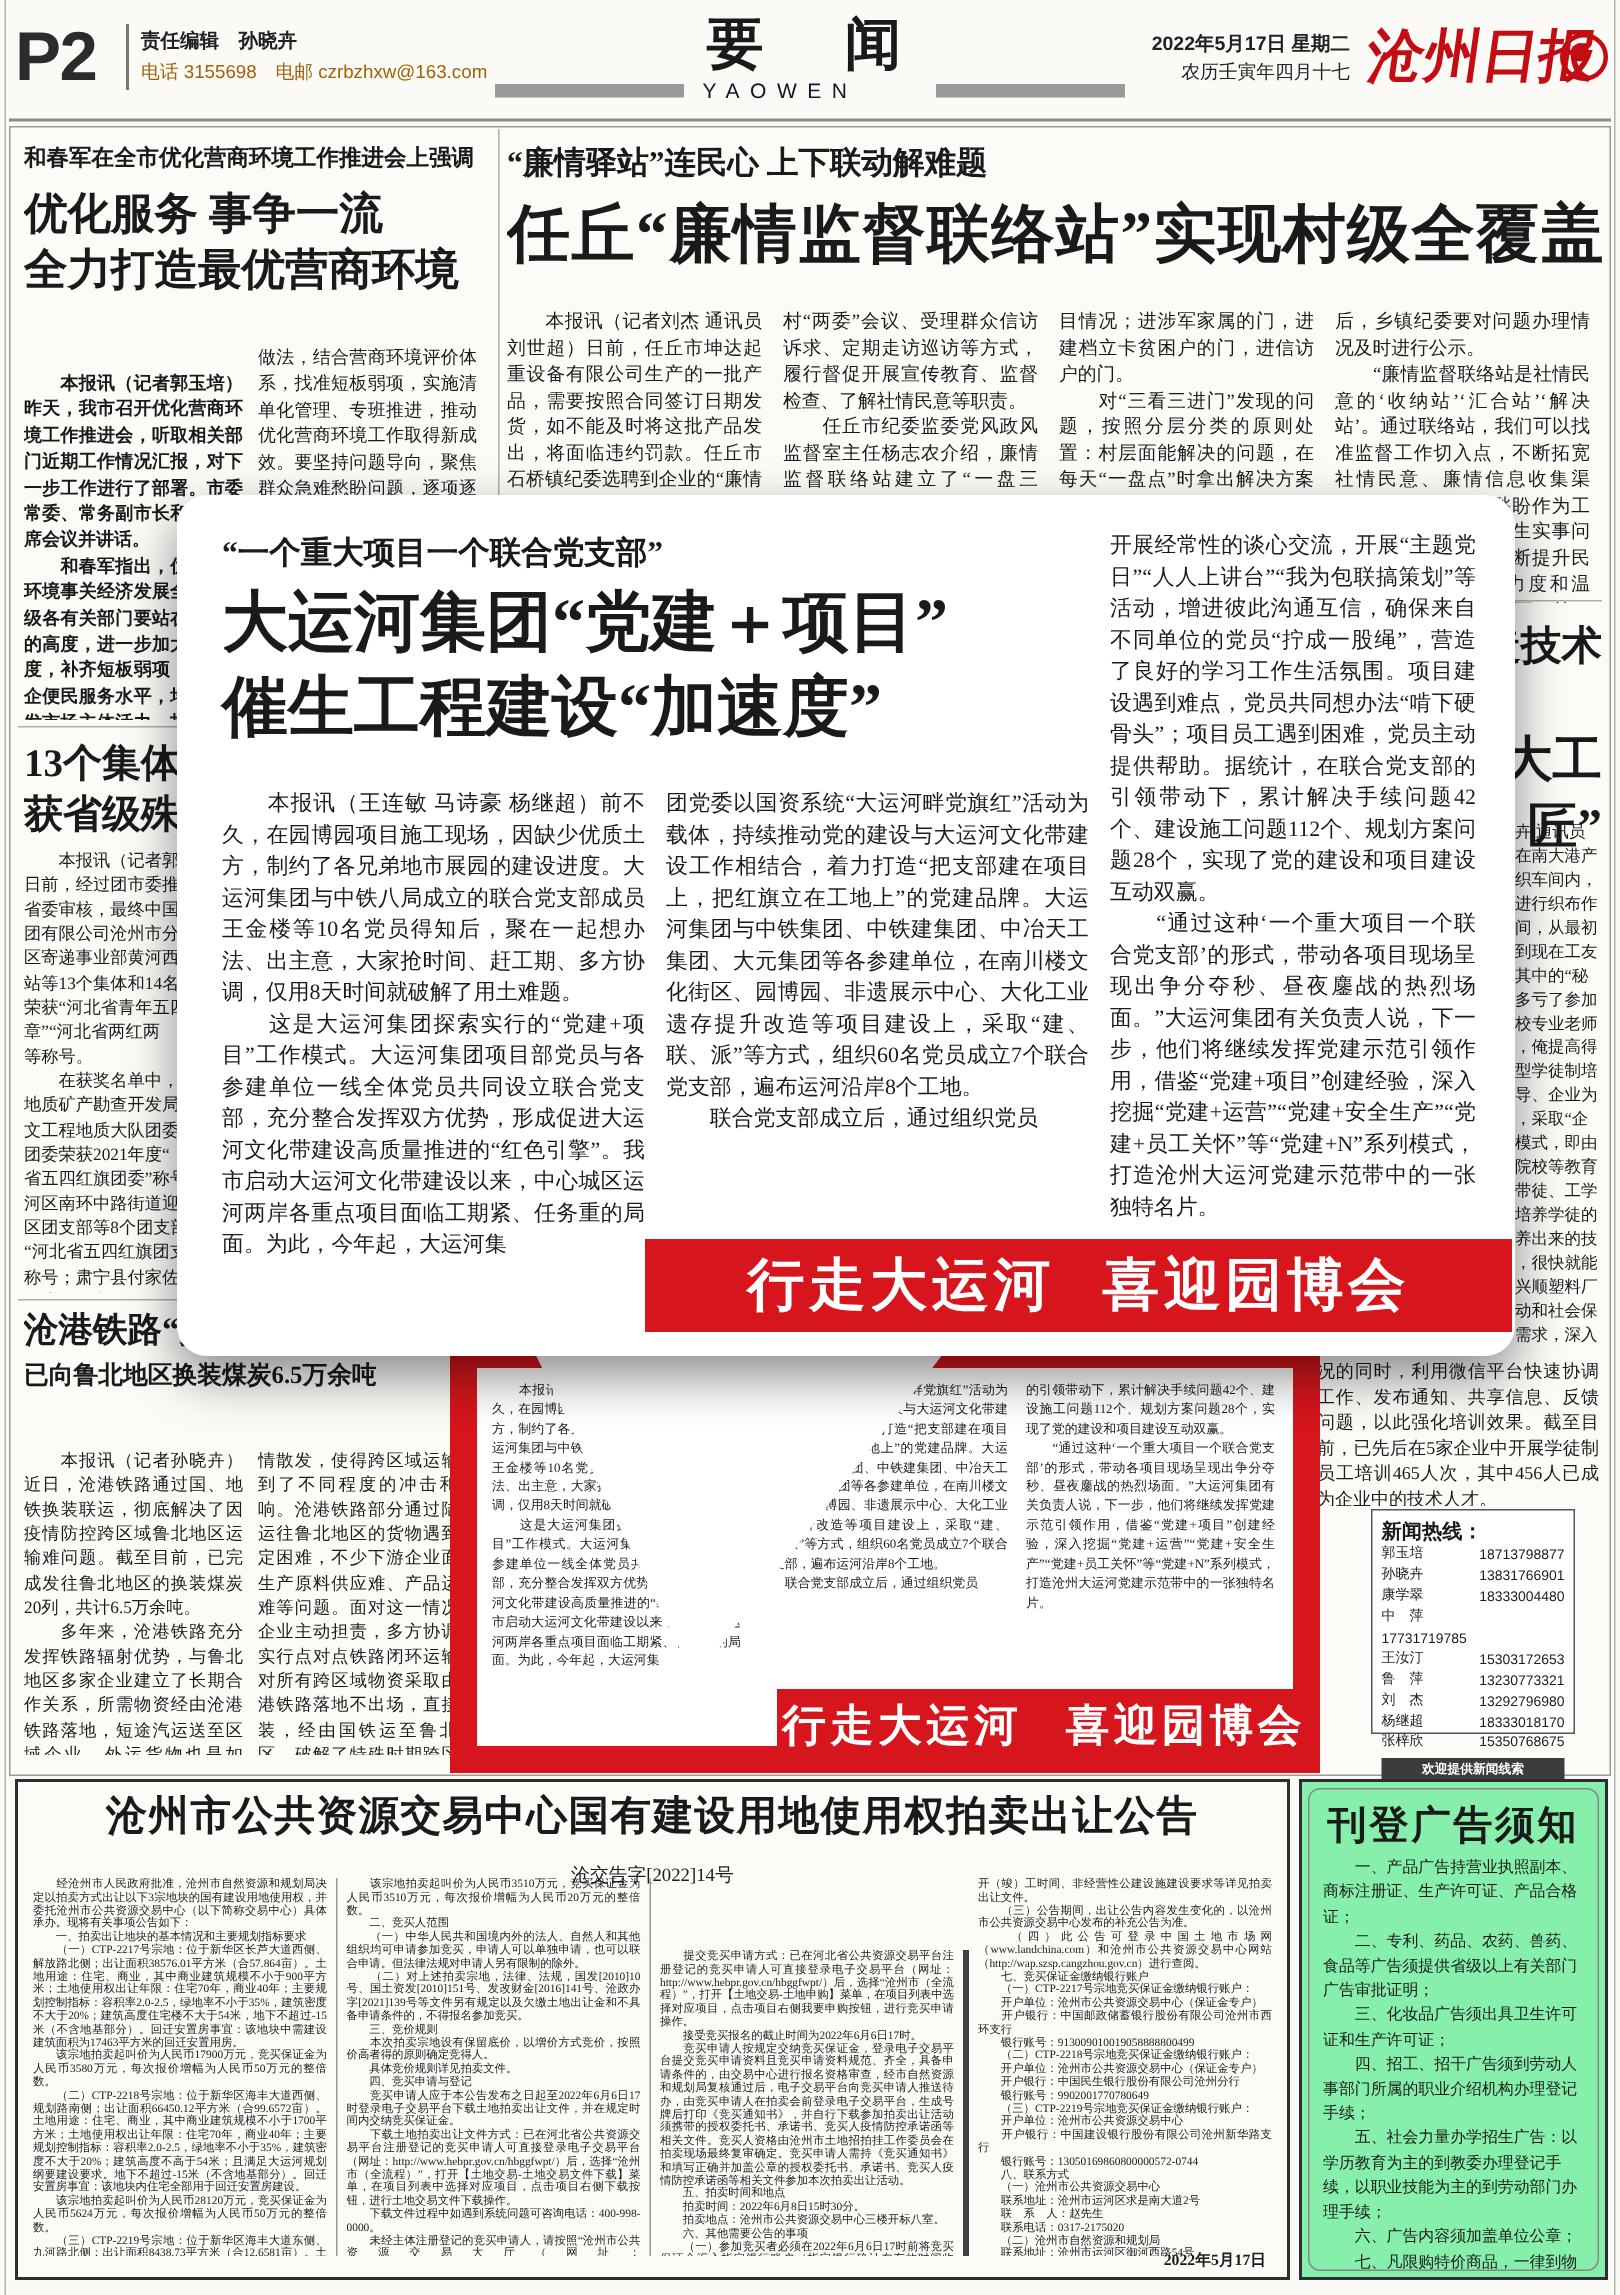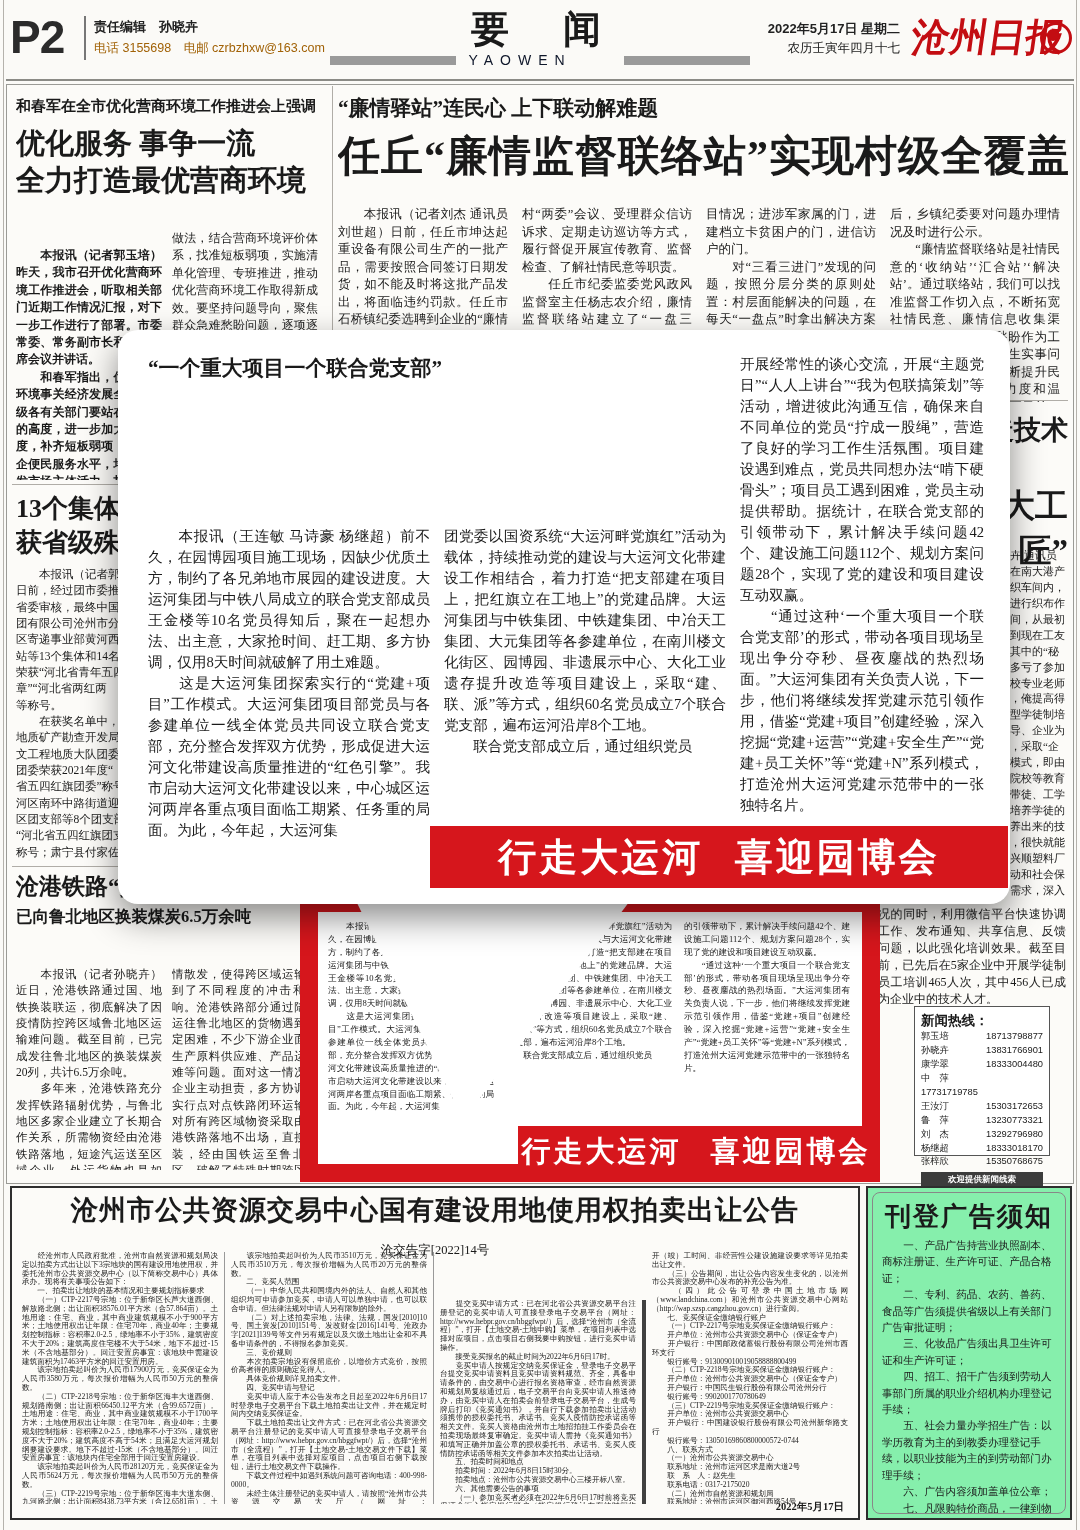--- a/index.html
+++ b/index.html
@@ -197,20 +197,24 @@
 　　联合党支部成立后，通过组织党员</div>
     <div class="abs pre jt" style="left:366px;top:8px;width:166px;height:228px;font-size:8.6px;line-height:1.5;overflow:hidden;">的引领带动下，累计解决手续问题42个、建设施工问题112个、规划方案问题28个，实现了党的建设和项目建设互动双赢。
 　　“通过这种‘一个重大项目一个联合党支部’的形式，带动各项目现场呈现出争分夺秒、昼夜鏖战的热烈场面。”大运河集团有关负责人说，下一步，他们将继续发挥党建示范引领作用，借鉴“党建+项目”创建经验，深入挖掘“党建+运营”“党建+安全生产”“党建+员工关怀”等“党建+N”系列模式，打造沧州大运河党建示范带中的一张独特名片。</div>
     <div class="abs red banner" style="right:-12px;bottom:-12px;width:356px;height:50px;line-height:50px;font-size:29px;z-index:2;">行走大运河 喜迎园博会</div>
   </div>
 
   <div class="abs" style="left:336px;top:886px;width:318px;height:234px;background:#fff;clip-path:polygon(4% 0,96% 0,40% 100%);z-index:30;filter:drop-shadow(2px 4px 4px rgba(0,0,0,0.3));"></div>
 
   <div class="abs" style="left:118px;top:330px;width:892px;height:574px;background:#fff;border-radius:20px;box-shadow:0 14px 34px rgba(0,0,0,0.45);z-index:40;overflow:hidden;">
     <div class="abs" style="left:30px;top:24px;font-size:21px;font-weight:900;">“一个重大项目一个联合党支部”</div>
+    <div class="abs" style="left:30px;top:56px;width:590px;font-size:44px;font-weight:900;line-height:1.3;">
+      <div>大运河集团“党建＋项目”</div>
+      <div>催生工程建设“加速度”</div>
+    </div>
     <div class="abs pre jt" style="left:30px;top:196px;width:282px;height:362px;font-size:14.6px;line-height:1.44;overflow:hidden;">　　本报讯（王连敏 马诗豪 杨继超）前不久，在园博园项目施工现场，因缺少优质土方，制约了各兄弟地市展园的建设进度。大运河集团与中铁八局成立的联合党支部成员王金楼等10名党员得知后，聚在一起想办法、出主意，大家抢时间、赶工期、多方协调，仅用8天时间就破解了用土难题。
 　　这是大运河集团探索实行的“党建+项目”工作模式。大运河集团项目部党员与各参建单位一线全体党员共同设立联合党支部，充分整合发挥双方优势，形成促进大运河文化带建设高质量推进的“红色引擎”。我市启动大运河文化带建设以来，中心城区运河两岸各重点项目面临工期紧、任务重的局面。为此，今年起，大运河集</div>
     <div class="abs pre jt" style="left:326px;top:196px;width:282px;height:362px;font-size:14.6px;line-height:1.44;overflow:hidden;">团党委以国资系统“大运河畔党旗红”活动为载体，持续推动党的建设与大运河文化带建设工作相结合，着力打造“把支部建在项目上，把红旗立在工地上”的党建品牌。大运河集团与中铁集团、中铁建集团、中冶天工集团、大元集团等各参建单位，在南川楼文化街区、园博园、非遗展示中心、大化工业遗存提升改造等项目建设上，采取“建、联、派”等方式，组织60名党员成立7个联合党支部，遍布运河沿岸8个工地。
 　　联合党支部成立后，通过组织党员</div>
     <div class="abs pre jt" style="left:622px;top:24px;width:244px;height:534px;font-size:14.6px;line-height:1.44;overflow:hidden;">开展经常性的谈心交流，开展“主题党日”“人人上讲台”“我为包联搞策划”等活动，增进彼此沟通互信，确保来自不同单位的党员“拧成一股绳”，营造了良好的学习工作生活氛围。项目建设遇到难点，党员共同想办法“啃下硬骨头”；项目员工遇到困难，党员主动提供帮助。据统计，在联合党支部的引领带动下，累计解决手续问题42个、建设施工问题112个、规划方案问题28个，实现了党的建设和项目建设互动双赢。
 　　“通过这种‘一个重大项目一个联合党支部’的形式，带动各项目现场呈现出争分夺秒、昼夜鏖战的热烈场面。”大运河集团有关负责人说，下一步，他们将继续发挥党建示范引领作用，借鉴“党建+项目”创建经验，深入挖掘“党建+运营”“党建+安全生产”“党建+员工关怀”等“党建+N”系列模式，打造沧州大运河党建示范带中的一张独特名片。</div>
     <div class="abs red banner" style="right:2px;bottom:16px;width:578px;height:62px;line-height:62px;font-size:38px;z-index:2;">行走大运河 喜迎园博会</div>
   </div>
 
   <div class="abs" style="left:10px;top:1186px;width:850px;height:334px;border:2px solid #2e2e2e;background:#fcfbf8;box-sizing:border-box;">

